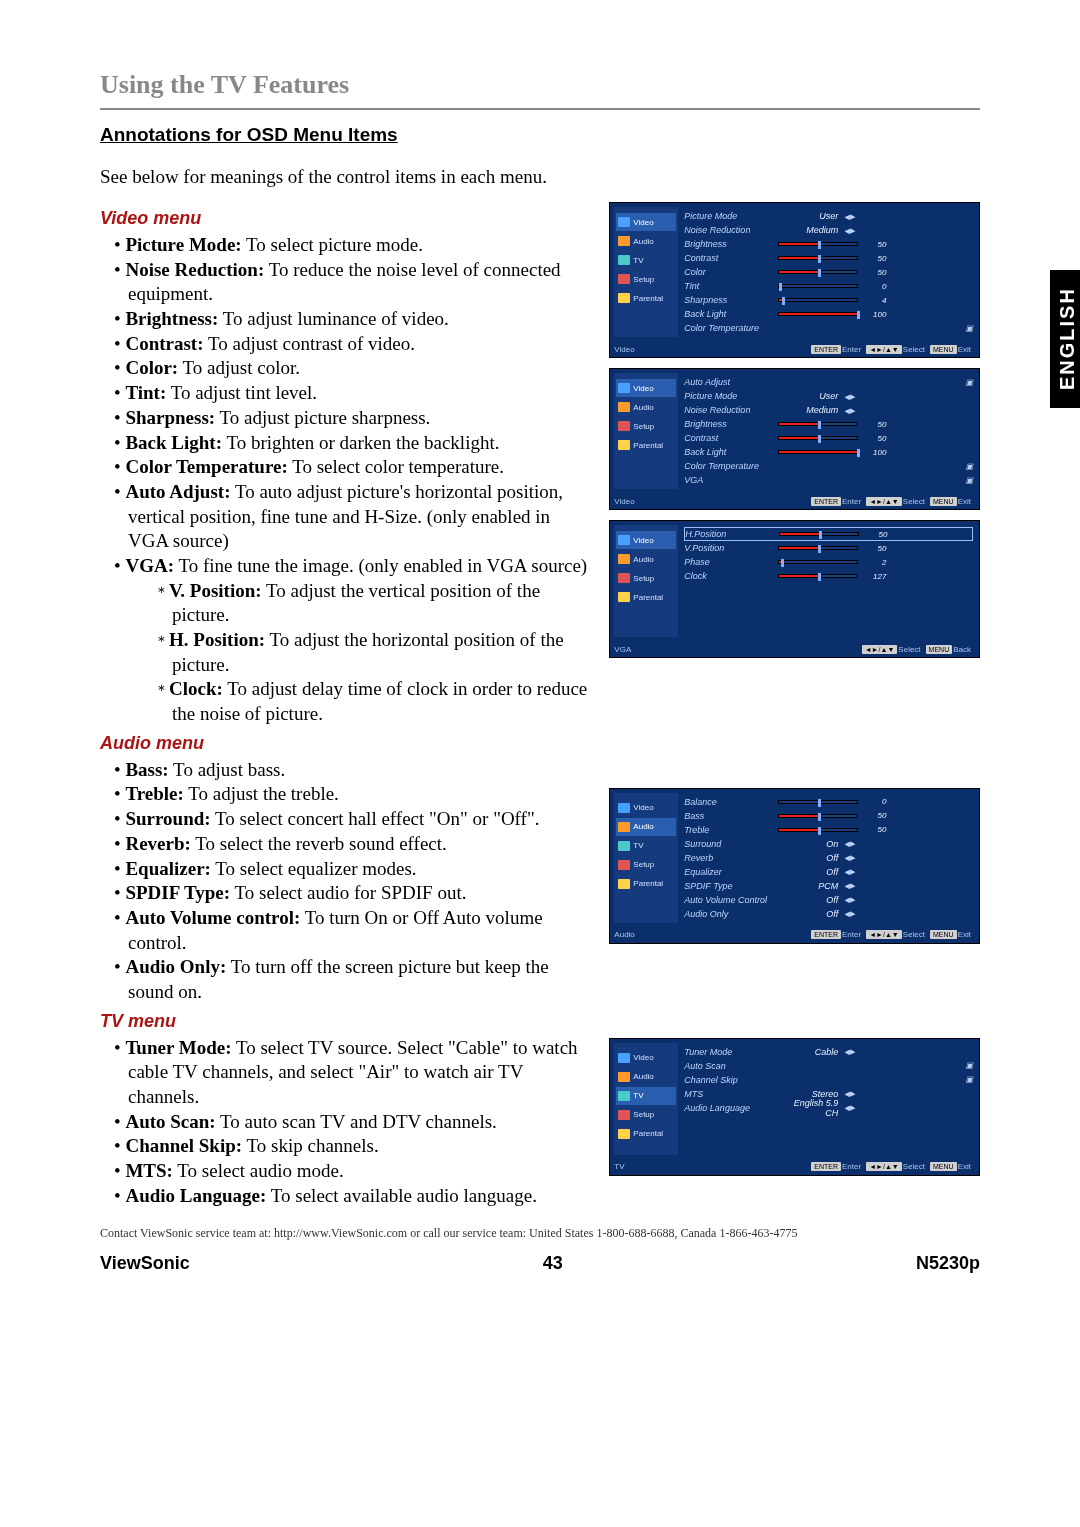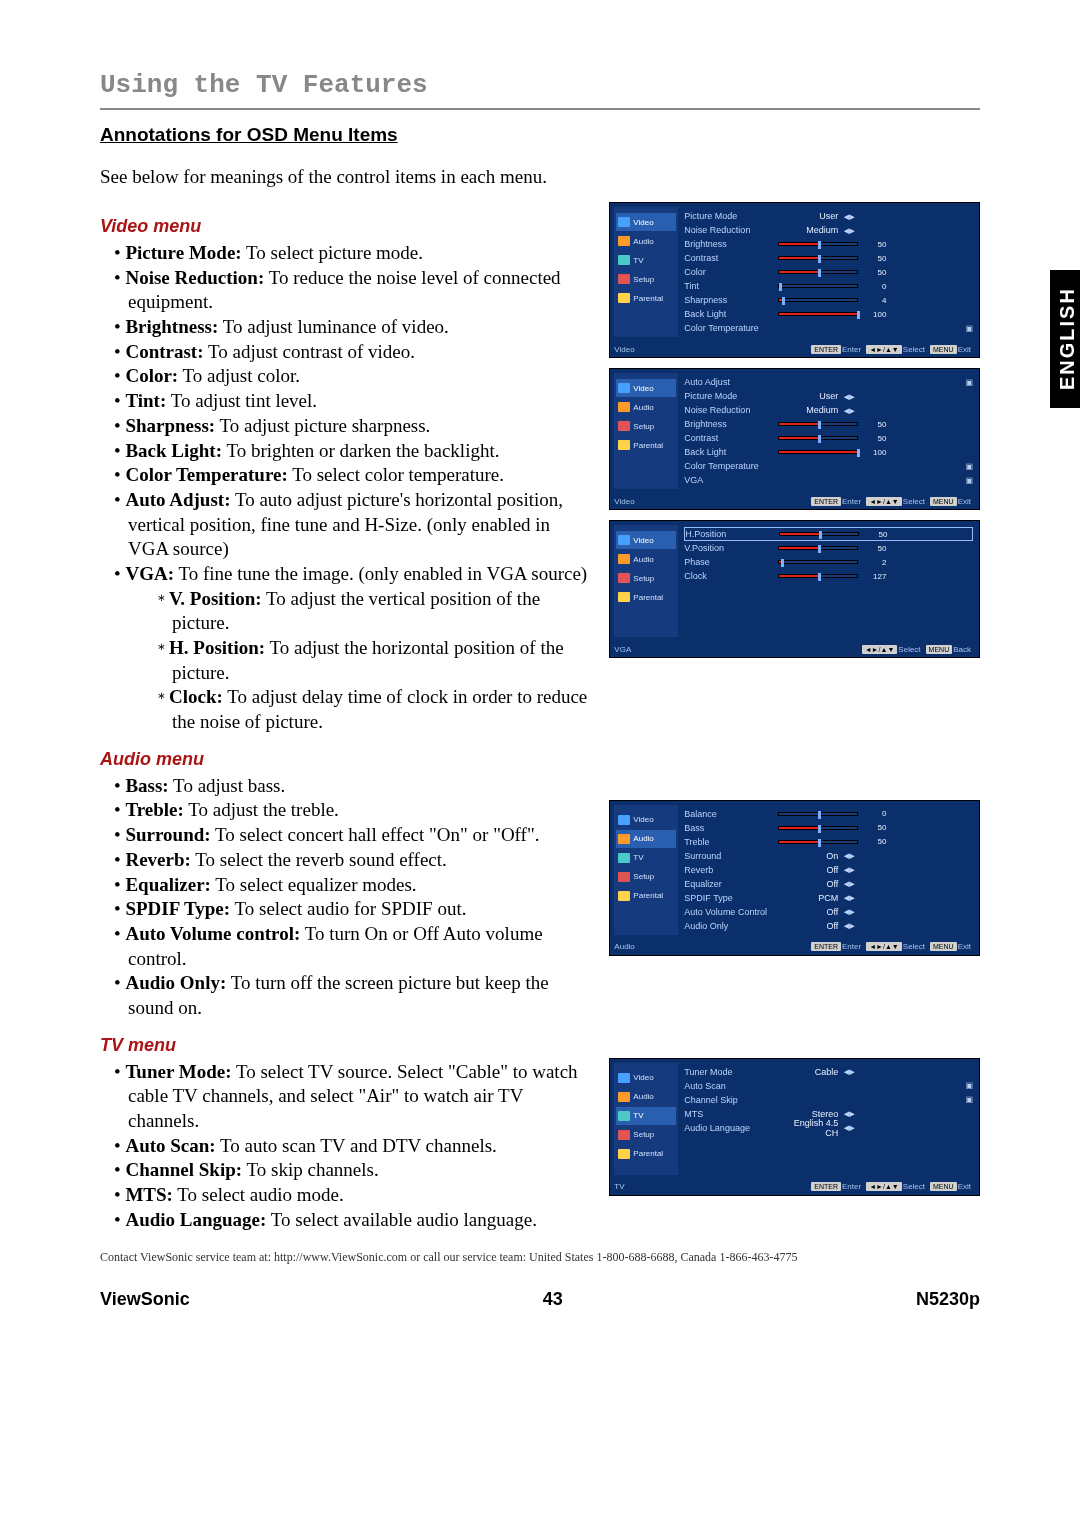--- a/index.html
+++ b/index.html
@@ -1,55 +1,55 @@
 <!DOCTYPE html>
 <html><head>
 <meta charset="utf-8">
 <style>
   * { margin: 0; padding: 0; box-sizing: border-box; }
   body { font-family: "Times New Roman", serif; background: #fff; width: 1080px; height: 1527px; position: relative; padding: 70px 100px 40px 100px; }
-  .page-title { color: #888; font-size: 26px; font-weight: bold; font-family: Liberation Mono, monospace; margin-bottom: 8px; }
+  .page-title { color: #888; font-size: 26px; font-weight: bold; font-family: Liberation Serif, serif; margin-bottom: 8px; }
   .divider { border-top: 2px solid #888; margin-bottom: 14px; }
   .section-heading { font-family: Arial, sans-serif; font-size: 19px; font-weight: bold; text-decoration: underline; margin-bottom: 20px; }
   .intro { font-size: 19px; margin-bottom: 14px; }
-  .menu-heading { font-family: Arial, sans-serif; font-size: 18px; font-weight: bold; font-style: italic; color: #aa1414; margin-top: 14px; margin-bottom: 4px; }
+  .menu-heading { font-family: Arial, sans-serif; font-size: 18px; font-weight: bold; font-style: italic; color: #aa1414; margin-top: 6px; margin-bottom: 4px; }
   .col-wrap { display: flex; gap: 18px; }
   .col-left { width: 57%; }
   .col-right { width: 43%; display: flex; flex-direction: column; gap: 10px; }
   ul.items { list-style: none; padding-left: 14px; }
   ul.items > li { font-size: 19px; line-height: 1.3; text-indent: -14px; padding-left: 14px; }
   ul.items > li::before { content: "• "; }
   .term { font-weight: bold; }
   ul.sub { list-style: none; padding-left: 26px; }
   ul.sub li { font-size: 19px; line-height: 1.3; text-indent: -18px; padding-left: 18px; }
   ul.sub li::before { content: "＊"; font-size: 15px; }
   .osd { background: #0b2f6b; border: 1px solid #000; width: 100%; font-family: Arial, sans-serif; font-size: 9px; color: #c9d7f2; position: relative; }
   .osd-body { display: flex; min-height: 120px; }
   .osd-nav { width: 64px; background: #153a7d; padding: 6px 2px; margin: 4px; display: flex; flex-direction: column; gap: 1px; }
   .nav-item { display: flex; align-items: center; gap: 3px; height: 18px; padding-left: 2px; color: #cfe0ff; font-size: 8px; }
   .nav-item.active { background: #2a5fb0; color: #fff; position: relative; }
   .nav-icon { width: 12px; height: 10px; display: inline-block; }
-  .osd-content { flex: 1; padding: 6px 6px 6px 2px; }
+  .osd-content { flex: 1; padding: 6px 6px 6px 2px; font-style: italic; }
   .osd-row { display: flex; align-items: center; height: 14px; gap: 4px; }
   .osd-row.hl { border: 1px solid #9bbbff; }
   .osd-label { width: 90px; color: #bcd4ff; }
   .osd-val { width: 60px; text-align: right; color: #e6efff; }
   .osd-num { width: 24px; text-align: right; color: #e6efff; font-size: 8px; }
   .osd-arr { width: 14px; text-align: center; color: #bcd4ff; font-size: 11px; }
   .slider { height: 4px; background: #1b3c7a; border: 1px solid #000; position: relative; width: 80px; }
   .slider-fill { position: absolute; left: 0; top: 0; bottom: 0; background: #e42020; }
   .slider-thumb { position: absolute; top: -2px; height: 8px; width: 3px; background: #7fafff; }
   .osd-glyph { font-size: 8px; color: #b8cdf2; }
   .osd-footer { display: flex; height: 16px; align-items: center; padding: 0 4px; color: #a9c3ec; font-size: 8px; }
   .osd-fname { flex: 1; }
   .fkey { background: #d0d0d0; color: #000; padding: 1px 3px; margin: 0 1px; border-radius: 1px; font-size: 7px; }
   .ftext { margin-right: 4px; }
   .eng-tab { position: absolute; right: -4px; top: 270px; width: 34px; height: 138px; background: #000; color: #fff; font-family: Arial, sans-serif; font-weight: bold; font-size: 20px; display: flex; align-items: center; justify-content: center; writing-mode: vertical-rl; transform: rotate(180deg); letter-spacing: 2px; }
   .contact { font-size: 12px; margin-top: 18px; color: #333; }
-  .page-foot { display: flex; justify-content: space-between; margin-top: 24px; font-family: Arial, sans-serif; font-weight: bold; font-size: 18px; }
+  .page-foot { display: flex; justify-content: space-between; margin-top: 12px; font-family: Arial, sans-serif; font-weight: bold; font-size: 18px; }
 </style>
 </head>
 <body>
 
 <div class="eng-tab">ENGLISH</div>
 
 <div class="page-title">Using the TV Features</div>
 <div class="divider"></div>
 <div class="section-heading">Annotations for OSD Menu Items</div>
 <div class="intro">See below for meanings of the control items in each menu.</div>
@@ -533,21 +533,21 @@
               <span style="flex:1"></span>
               <span class="osd-glyph">▣</span>
             </div>
             <div class="osd-row ">
               <span class="osd-label">MTS</span>
               <span class="osd-val">Stereo</span>
               <span class="osd-arr">◂▸</span>
             </div>
             <div class="osd-row ">
               <span class="osd-label">Audio Language</span>
-              <span class="osd-val">English 4.5 CH</span>
+              <span class="osd-val">English 5.9 CH</span>
               <span class="osd-arr">◂▸</span>
             </div>
           </div>
         </div>
         <div class="osd-footer">
           <span class="osd-fname">TV</span>
           <span class="fkey">ENTER</span>
           <span class="ftext">Enter</span>
           <span class="fkey">◄►/▲▼</span>
           <span class="ftext">Select</span>

